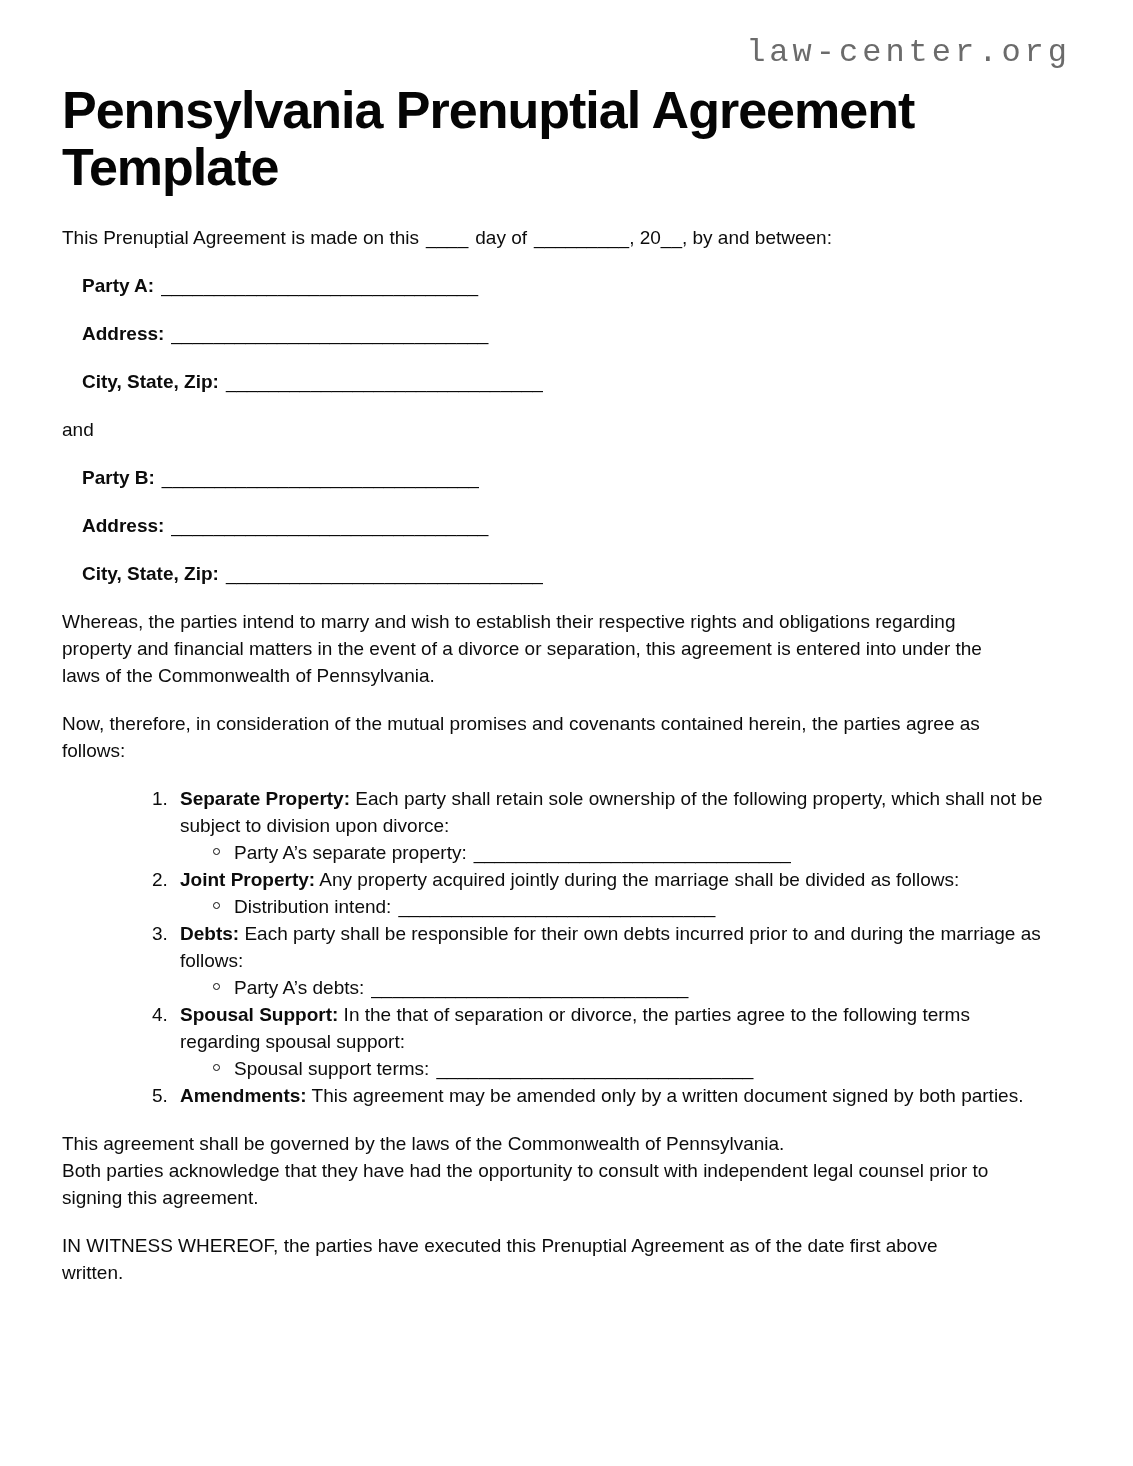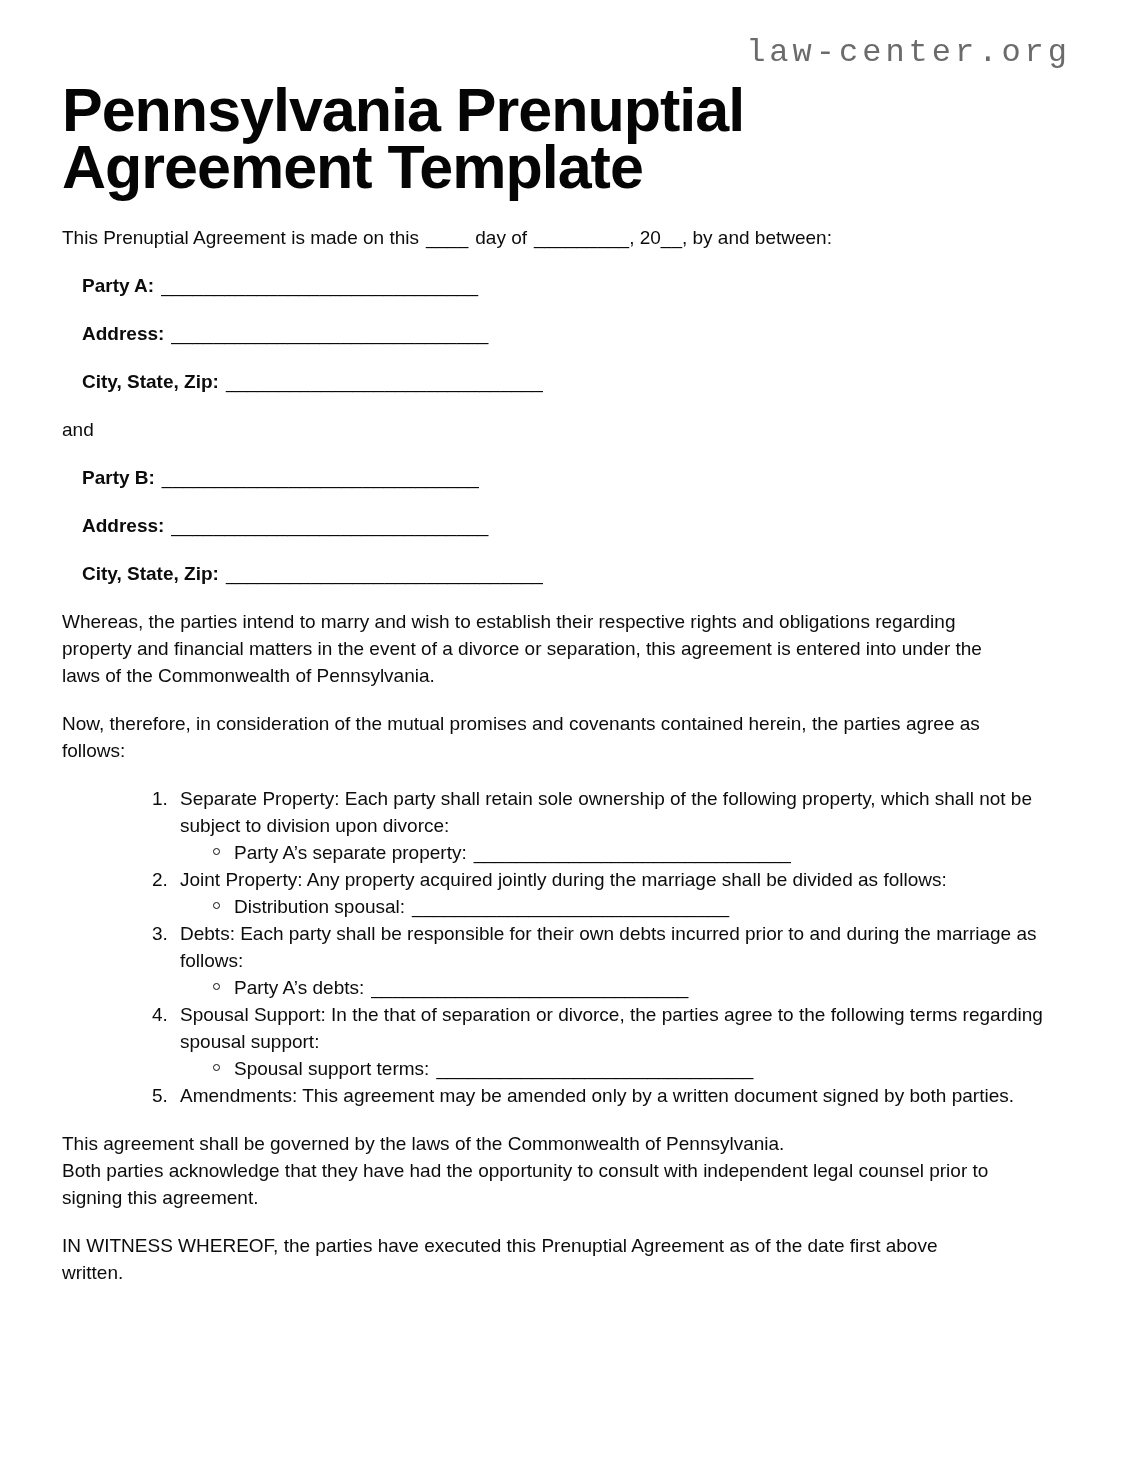--- a/index.html
+++ b/index.html
@@ -18,21 +18,21 @@
     font-family: "Liberation Mono", "DejaVu Sans Mono", monospace;
     font-size: 32px;
     line-height: 46px;
     letter-spacing: 4px;
     color: #6b6b6b;
     font-weight: 400;
     white-space: nowrap;
   }
 
   h1.title {
-    font-size: 61px;
+    font-size: 52px;
     line-height: 57px;
     letter-spacing: -1px;
     font-weight: 700;
     color: #050505;
     margin: 6px 0 28px 0;
     max-width: 960px;
   }
 
   p { margin: 21px 0; }
 
@@ -51,21 +51,21 @@
   .p-whereas, .p-now { max-width: 930px; }
   .p-gov { max-width: 930px; }
   .p-witness { max-width: 915px; }
 
   .clauses {
     margin: 17px 0 0 90px;
     max-width: 900px;
   }
   .oli { position: relative; padding-left: 28px; }
   .oli .num { position: absolute; left: 0; top: 0; font-weight: 400; }
-  .oli b.chead { font-weight: 400; }
+  .oli b.chead { font-weight: 700; }
 
   .sub-item { position: relative; padding-left: 54px; }
   .sub-item .bullet {
     position: absolute;
     left: 33px;
     top: 9px;
     width: 7px;
     height: 7px;
     border: 1.5px solid #0c0c0c;
     border-radius: 50%;
@@ -107,21 +107,21 @@
   <div class="oli">
     <span class="num">1.</span>
     <div class="li-body"><b class="chead">Separate Property:</b><span> Each party shall retain sole ownership of the following property, which shall not be subject to division upon divorce:</span>
       <div class="sub-item"><span class="bullet"></span><span>Party A’s separate property:</span><span class="blank ml">______________________________</span></div>
     </div>
   </div>
 
   <div class="oli">
     <span class="num">2.</span>
     <div class="li-body"><b class="chead">Joint Property:</b><span> Any property acquired jointly during the marriage shall be divided as follows:</span>
-      <div class="sub-item"><span class="bullet"></span><span>Distribution spousal:</span><span class="blank ml">______________________________</span></div>
+      <div class="sub-item"><span class="bullet"></span><span>Distribution intend:</span><span class="blank ml">______________________________</span></div>
     </div>
   </div>
 
   <div class="oli">
     <span class="num">3.</span>
     <div class="li-body"><b class="chead">Debts:</b><span> Each party shall be responsible for their own debts incurred prior to and during the marriage as follows:</span>
       <div class="sub-item"><span class="bullet"></span><span>Party A’s debts:</span><span class="blank ml">______________________________</span></div>
     </div>
   </div>
 

